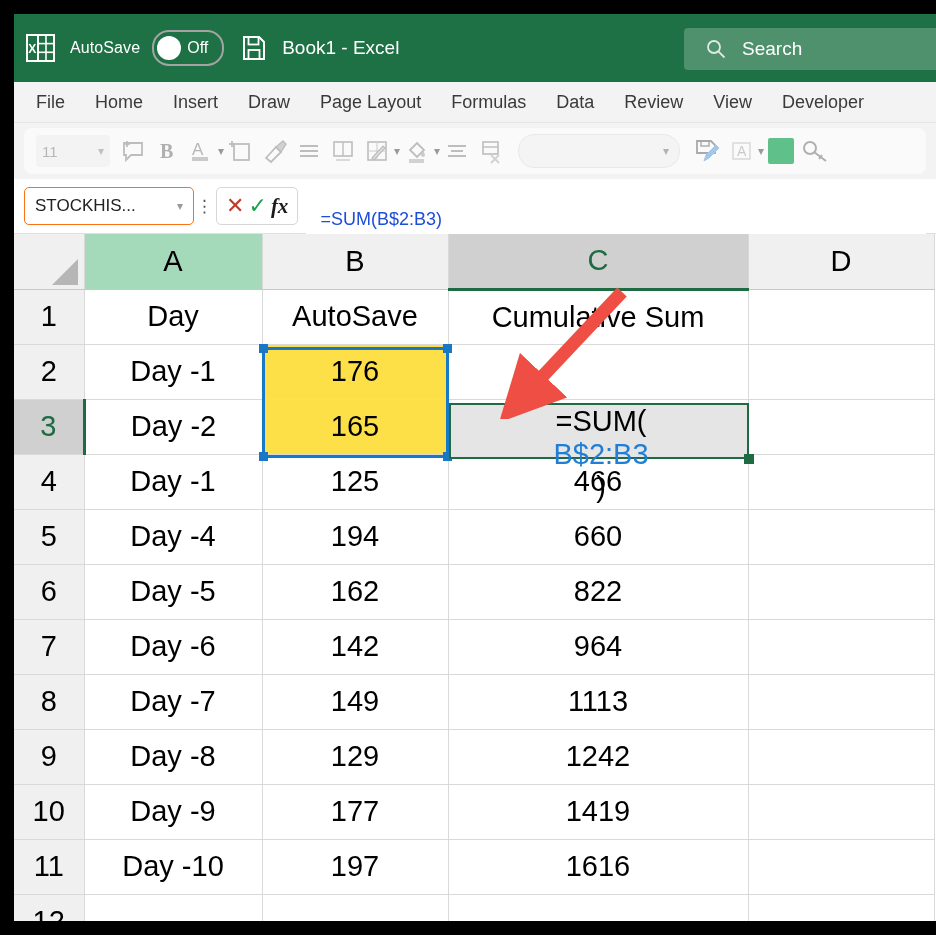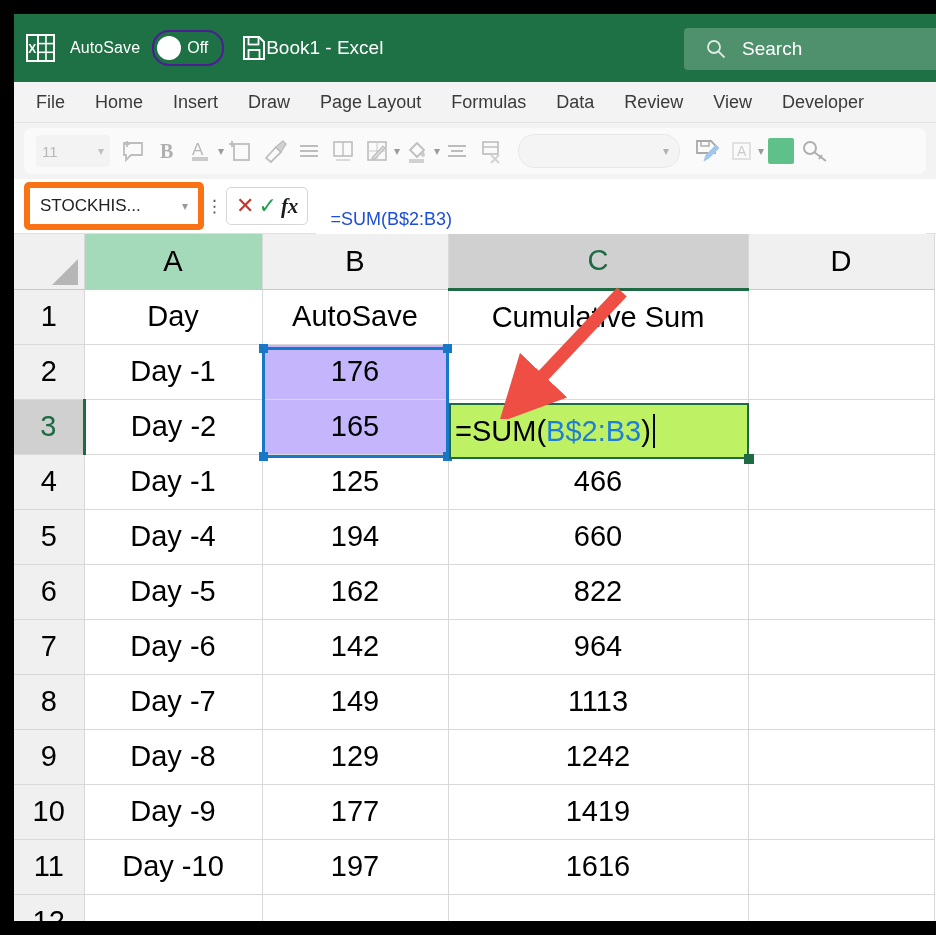--- a/index.html
+++ b/index.html
@@ -25,32 +25,32 @@
   }
   .excel-logo{
     width:30px;height:32px;margin-left:12px;margin-right:14px;
     flex:0 0 auto;
   }
   .autosave-label{
     color:#ffffff;font-size:16px;letter-spacing:.1px;
   }
   .toggle{
     margin-left:12px;
-    width:68px;height:32px;border:2px solid #4c1d95;border-radius:17px;
+    width:68px;height:32px;border:2px solid #a3a3a3;border-radius:17px;
     display:flex;align-items:center;position:relative;
   }
   .toggle .knob{
     width:24px;height:24px;border-radius:50%;background:#ffffff;margin-left:3px;
   }
   .toggle .offtxt{
     color:#ffffff;font-size:16px;margin-left:6px;
   }
   .save-icon{margin-left:18px;width:24px;height:26px;}
   .doc-title{
-    color:#ffffff;font-size:19px;margin-left:0;white-space:nowrap;
+    color:#ffffff;font-size:19px;margin-left:16px;white-space:nowrap;
   }
   .searchbox{
     position:absolute;right:-8px;top:14px;
     width:260px;height:42px;
     background:rgba(255,255,255,.22);
     border-radius:4px;
     display:flex;align-items:center;
   }
   .searchbox .mag{margin-left:22px;width:20px;height:20px;}
   .searchbox .ph{color:#ffffff;font-size:19px;margin-left:16px;}
@@ -99,21 +99,21 @@
   .swatch{width:26px;height:26px;background:#5fc08a;border-radius:2px;}
 
   
   .formulabar{
     height:54px;background:#ffffff;
     display:flex;align-items:center;
     padding:0 10px;
     border-bottom:1px solid #e0e0e0;
   }
   .namebox{
-    width:148px;height:36px;background:#ffffff;border:6px solid #f97316;
+    width:148px;height:36px;background:#ffffff;border:1px solid #f97316;
     border-radius:5px;display:flex;align-items:center;justify-content:space-between;
     padding:0 10px;font-size:17px;color:#222;
   }
   .vdots{width:22px;text-align:center;color:#555;font-size:17px;letter-spacing:1px;}
   .fxgroup{
     height:36px;background:#ffffff;border:1px solid #d6d6d6;border-radius:5px;
     display:flex;align-items:center;gap:4px;padding:0 9px;margin-right:8px;
   }
   .xmark{color:#c0392b;font-size:22px;line-height:1;}
   .check{color:#1e9e4a;font-size:22px;line-height:1;}
@@ -156,48 +156,49 @@
   }
   td.rowhead{
     width:70px;background:#f0f0f0;text-align:center;font-size:28px;color:#000;
     border-right:1px solid #c8c8c8;
   }
   td.rowhead.active{
     background:#d0d0d0;color:#1e6b43;
     border-right:3px solid #1e6b43;
   }
   td.cell{text-align:center;}
-  td.cell.sel{background:#c4b5fd;}
+  td.cell.sel{background:#fde047;}
 
   .colA{width:178px;}
   .colB{width:186px;}
   .colC{width:300px;}
   .colD{width:186px;}
 
   
   .selbox{
     position:absolute;
     border:3px solid #1778c8;
     box-sizing:border-box;
     pointer-events:none;
   }
   .handle{
     position:absolute;width:9px;height:9px;background:#1778c8;
   }
   
   .editbox{
     position:absolute;
     border:2px solid #1e6b43;
-    background:#bef264;
+    background:#e5e5e5;
     box-sizing:border-box;
     display:flex;align-items:center;
     padding-left:4px;
     font-size:29px;
     color:#000;
     white-space:nowrap;
+    flex-direction:column;
   }
   .ref-blue{color:#1f7fd6;}
   .caretbar{
     display:inline-block;width:2px;height:34px;background:#000;
     margin-left:2px;vertical-align:middle;
   }
   .fillhandle{
     position:absolute;width:10px;height:10px;background:#1e6b43;
   }
 

